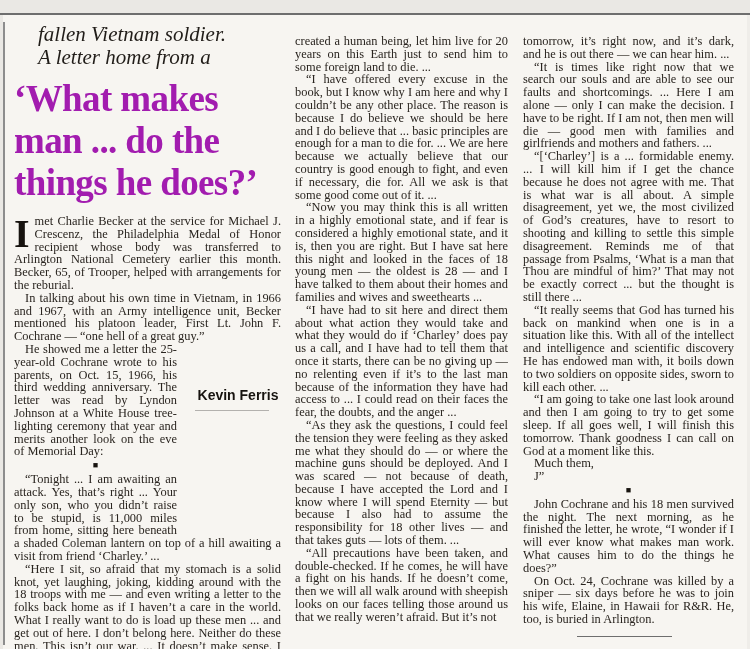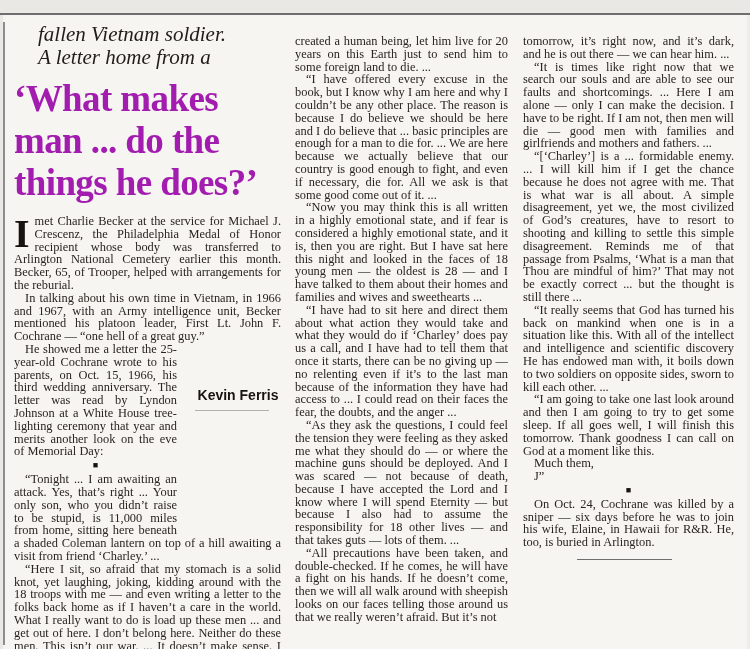--- a/index.html
+++ b/index.html
@@ -96,18 +96,19 @@
   <div class="col col3">
     <div class="bodytext">
       <p class="noindent">tomorrow, it’s right now, and it’s dark, and he is out there — we can hear him. ...</p>
       <p>“It is times like right now that we search our souls and are able to see our faults and shortcomings. ... Here I am alone — only I can make the decision. I have to be right. If I am not, then men will die — good men with families and girlfriends and mothers and fathers. ...</p>
       <p>“[‘Charley’] is a ... formidable enemy. ... I will kill him if I get the chance because he does not agree with me. That is what war is all about. A simple disagreement, yet we, the most civilized of God’s creatures, have to resort to shooting and killing to settle this simple disagreement. Reminds me of that passage from Psalms, ‘What is a man that Thou are mindful of him?’ That may not be exactly correct ... but the thought is still there ...</p>
       <p>“It really seems that God has turned his back on mankind when one is in a situation like this. With all of the intellect and intelligence and scientific discovery He has endowed man with, it boils down to two soldiers on opposite sides, sworn to kill each other. ...</p>
       <p>“I am going to take one last look around and then I am going to try to get some sleep. If all goes well, I will finish this tomorrow. Thank goodness I can call on God at a moment like this.</p>
       <p class="signoff">Much them,</p>
       <p class="signoff">J”</p>
       <div class="divider"><span>■</span></div>
+      <p>John Cochrane and his 18 men survived the night. The next morning, as he finished the letter, he wrote, “I wonder if I will ever know what makes man work. What causes him to do the things he does?”</p>
       <p>On Oct. 24, Cochrane was killed by a sniper — six days before he was to join his wife, Elaine, in Hawaii for R&amp;R. He, too, is buried in Arlington.</p>
       <div class="end-rule"></div>
     </div>
   </div>
 
 </div>
 
 </body></html>

